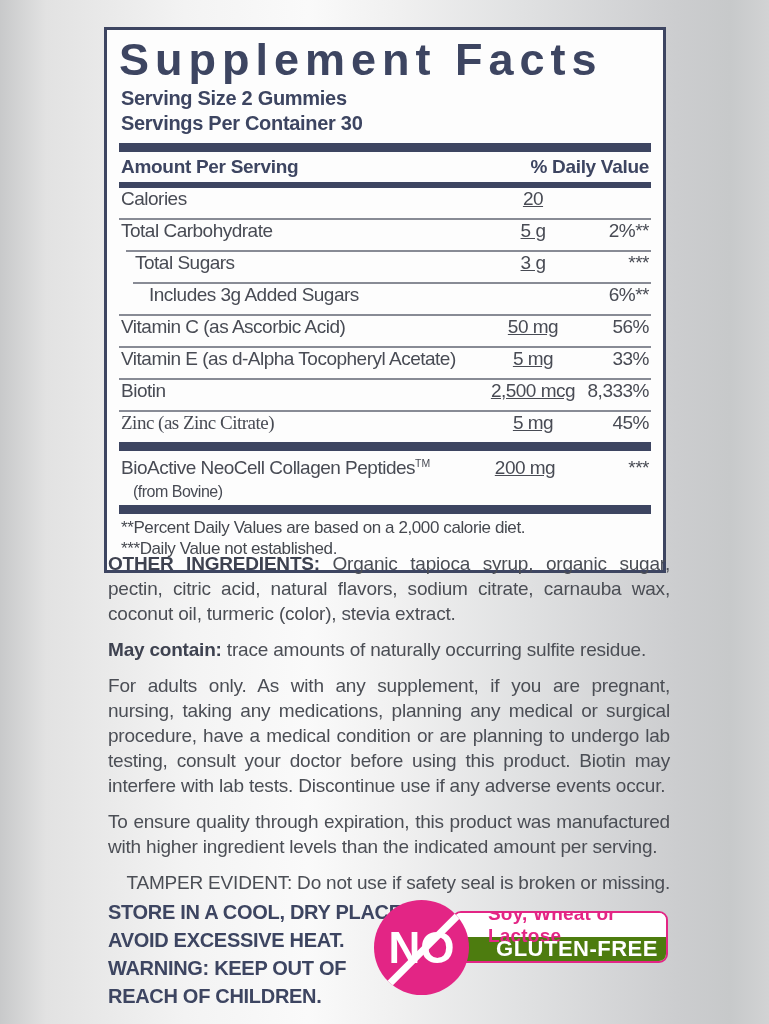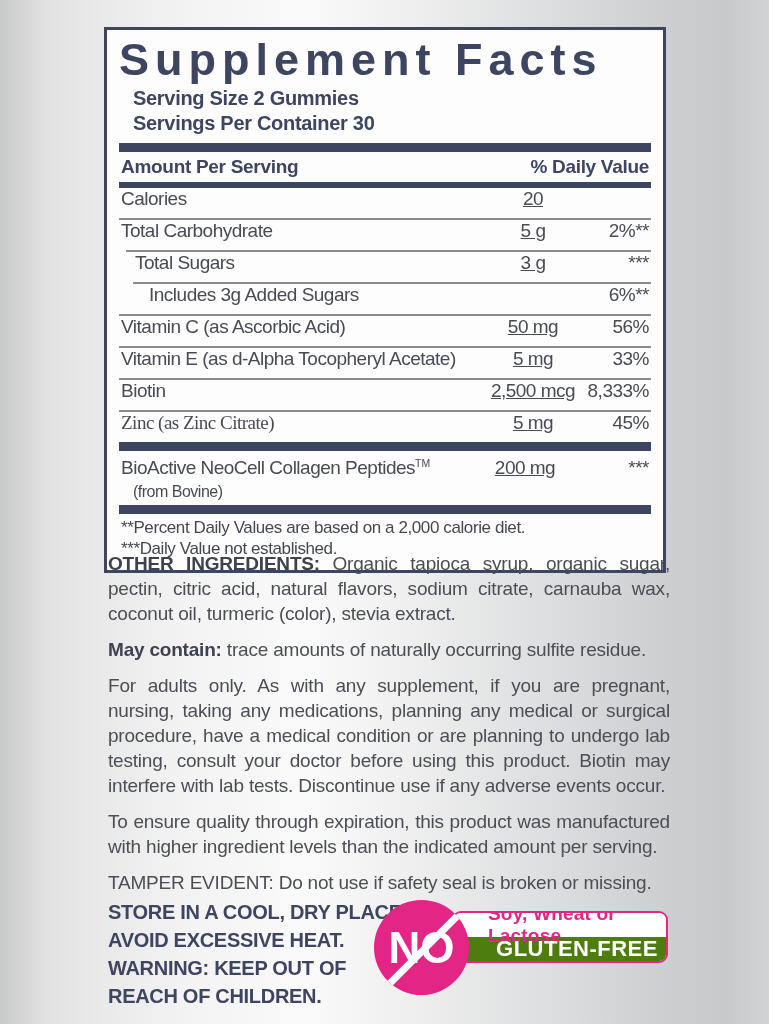--- a/index.html
+++ b/index.html
@@ -24,21 +24,21 @@
     padding: 6px 12px 8px 12px;
   }
   .panel-title {
     color: #3d4561; font-weight: 700; font-size: 45px;
     letter-spacing: 6px; line-height: 1.05; white-space: nowrap;
   }
   .serving-line {
     color: #3d4561; font-weight: 700; font-size: 20px;
     letter-spacing: -0.3px; line-height: 1.22;
   }
-  .serving-block { margin: 3px 0 8px 14px; }
+  .serving-block { margin: 3px 0 8px 2px; }
   .bar { background: #3d4561; }
   .bar8 { height: 9px; }
   .bar5 { height: 6px; }
   .thead {
     display: flex; justify-content: space-between; align-items: center;
     height: 30px; padding: 0 2px;
     color: #3d4561; font-weight: 700; font-size: 19px; letter-spacing: -0.3px;
   }
   .sep { height: 2px; background: #888b95; }
   .row {
@@ -61,21 +61,21 @@
   }
 
   
   .body-text {
     position: absolute; left: 108px; top: 551px; width: 562px;
     color: #4b4e55; font-size: 19px; letter-spacing: -0.2px; line-height: 25px;
   }
   .body-text p { margin-bottom: 11px; }
   .just { text-align: justify; }
   .body-text b { color: #3e4250; }
-  .tamper { margin-top: 9px; }
+  .tamper { margin-top: 9px; text-align: right; }
 
   
   .bottom {
     position: absolute; left: 108px; top: 898px; width: 560px; height: 122px;
   }
   .storage {
     color: #3d4561; font-weight: 700; font-size: 20px;
     letter-spacing: -0.3px; line-height: 28px;
   }
   .badge { position: absolute; right: 0; top: 2px; width: 294px; height: 110px; }

